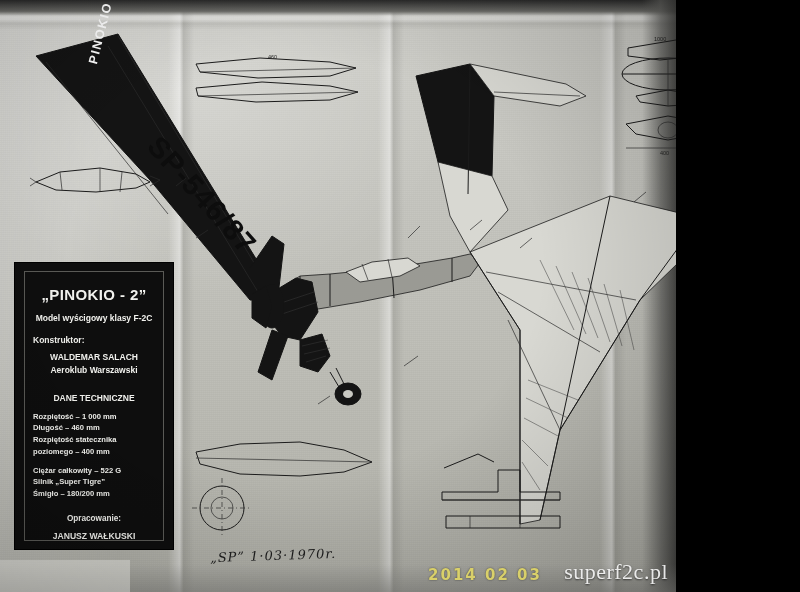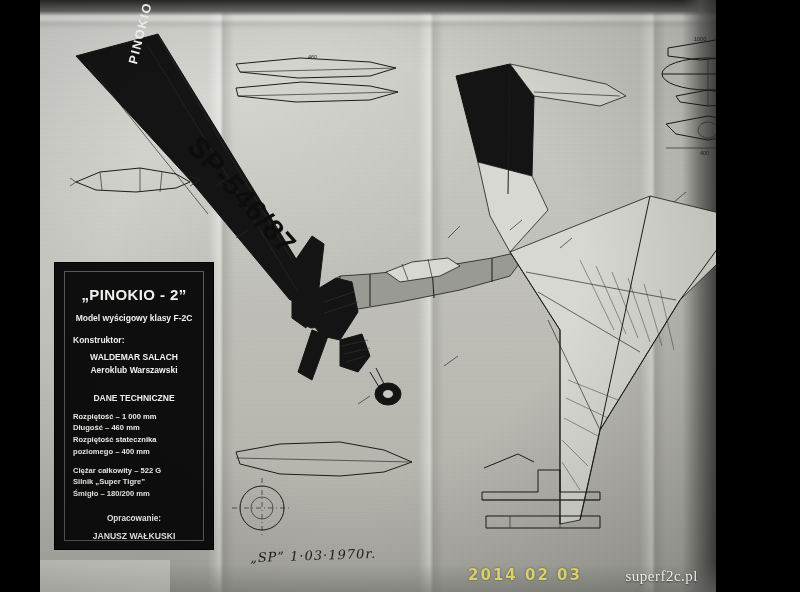--- a/index.html
+++ b/index.html
@@ -9,21 +9,20 @@
   }
   body {
     font-family: "Liberation Sans", sans-serif;
   }
   .photo {
     position: relative;
     width: 676px;
     height: 592px;
     overflow: hidden;
     background: #b9b9b4;
-    margin-left: 40px;
   }
   
   .paper {
     position: absolute;
     inset: 0;
     background:
       linear-gradient(100deg, rgba(255,255,255,0.30) 0%, rgba(255,255,255,0.00) 28%),
       linear-gradient(180deg, #cfcfc9 0%, #c4c4be 35%, #bdbdb6 60%, #b0b0a8 100%);
   }
   .paper-grain {
@@ -220,24 +219,24 @@
     bottom: 8px;
     font-family: "DejaVu Sans", sans-serif;
     font-size: 15px;
     font-weight: bold;
     color: #d9d06a;
     letter-spacing: 2px;
     text-shadow: 0 0 2px rgba(0,0,0,0.55);
   }
   .watermark {
     position: absolute;
-    right: 18px;
+    right: 8px;
     bottom: 7px;
     font-family: "Liberation Serif", serif;
-    font-size: 15px;
+    font-size: 22px;
     color: rgba(255,255,255,0.88);
     letter-spacing: 0.5px;
     text-shadow: 0 1px 2px rgba(0,0,0,0.6);
   }
   .vignette {
     position: absolute;
     inset: 0;
     pointer-events: none;
     background: radial-gradient(ellipse at 45% 45%, rgba(0,0,0,0) 45%, rgba(0,0,0,0.22) 100%);
   }

